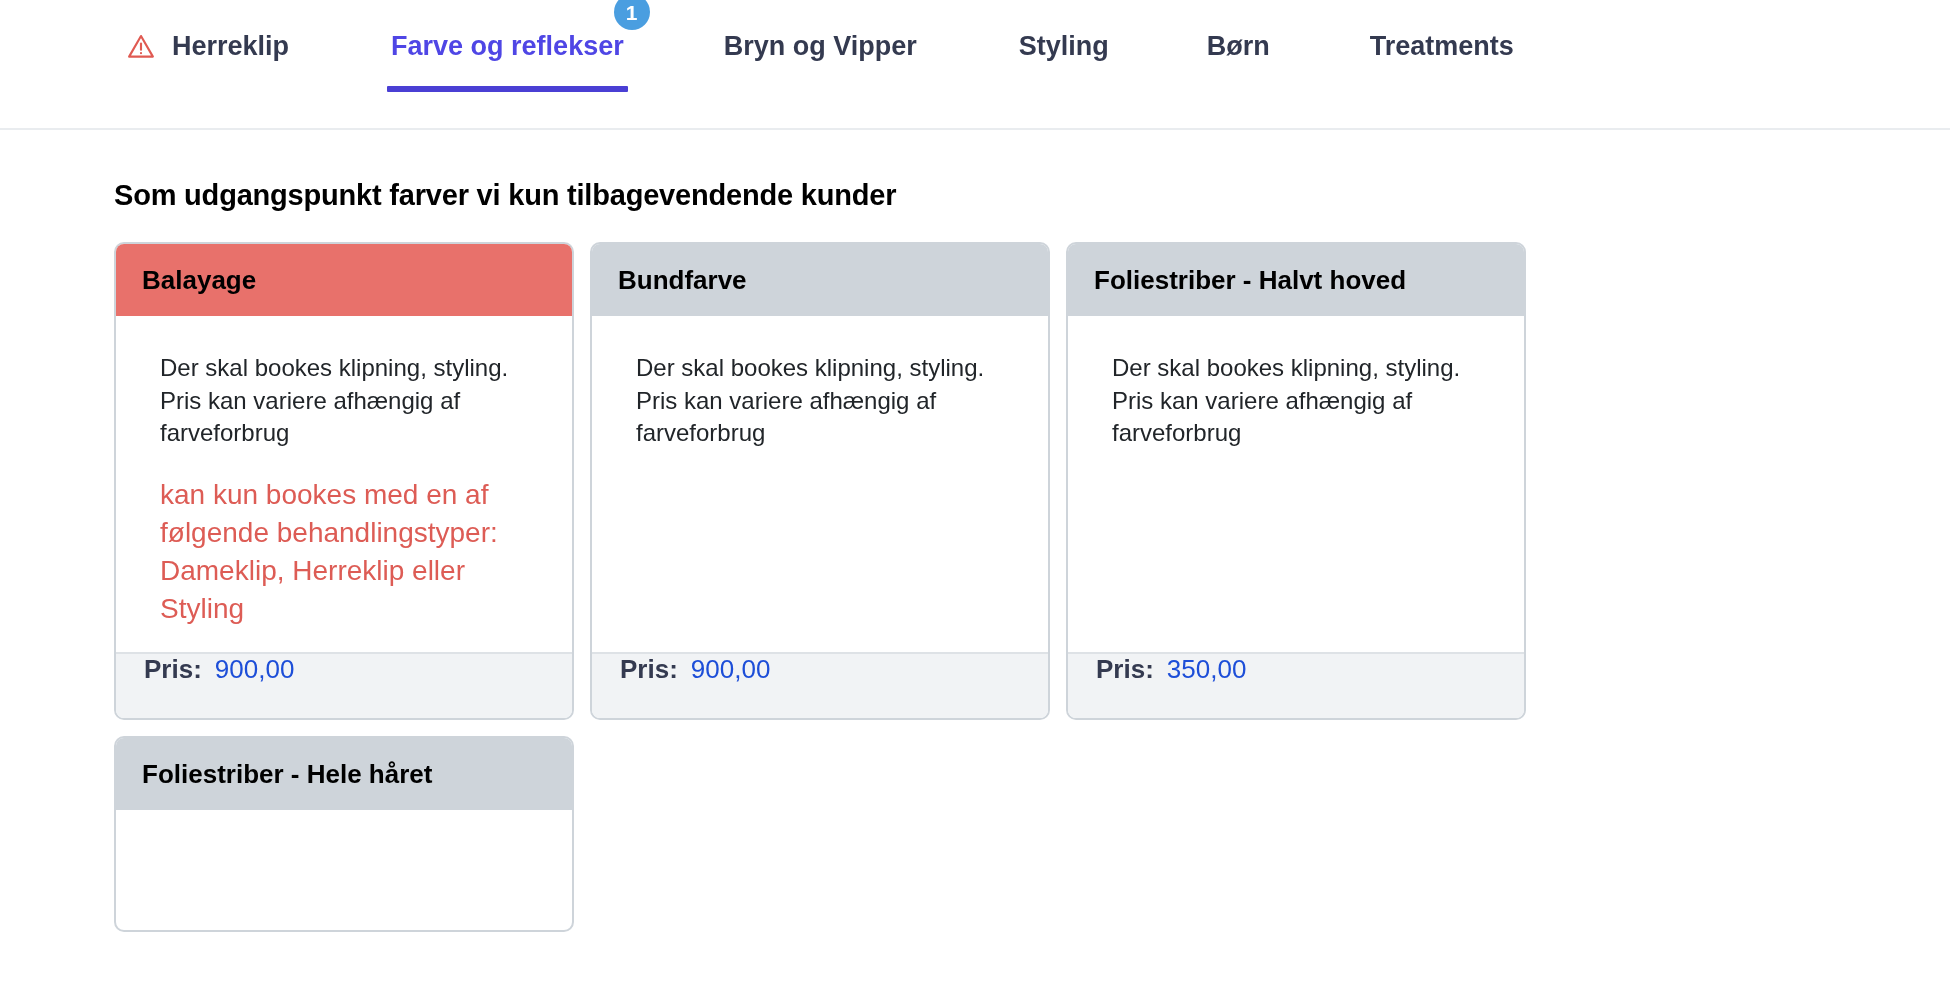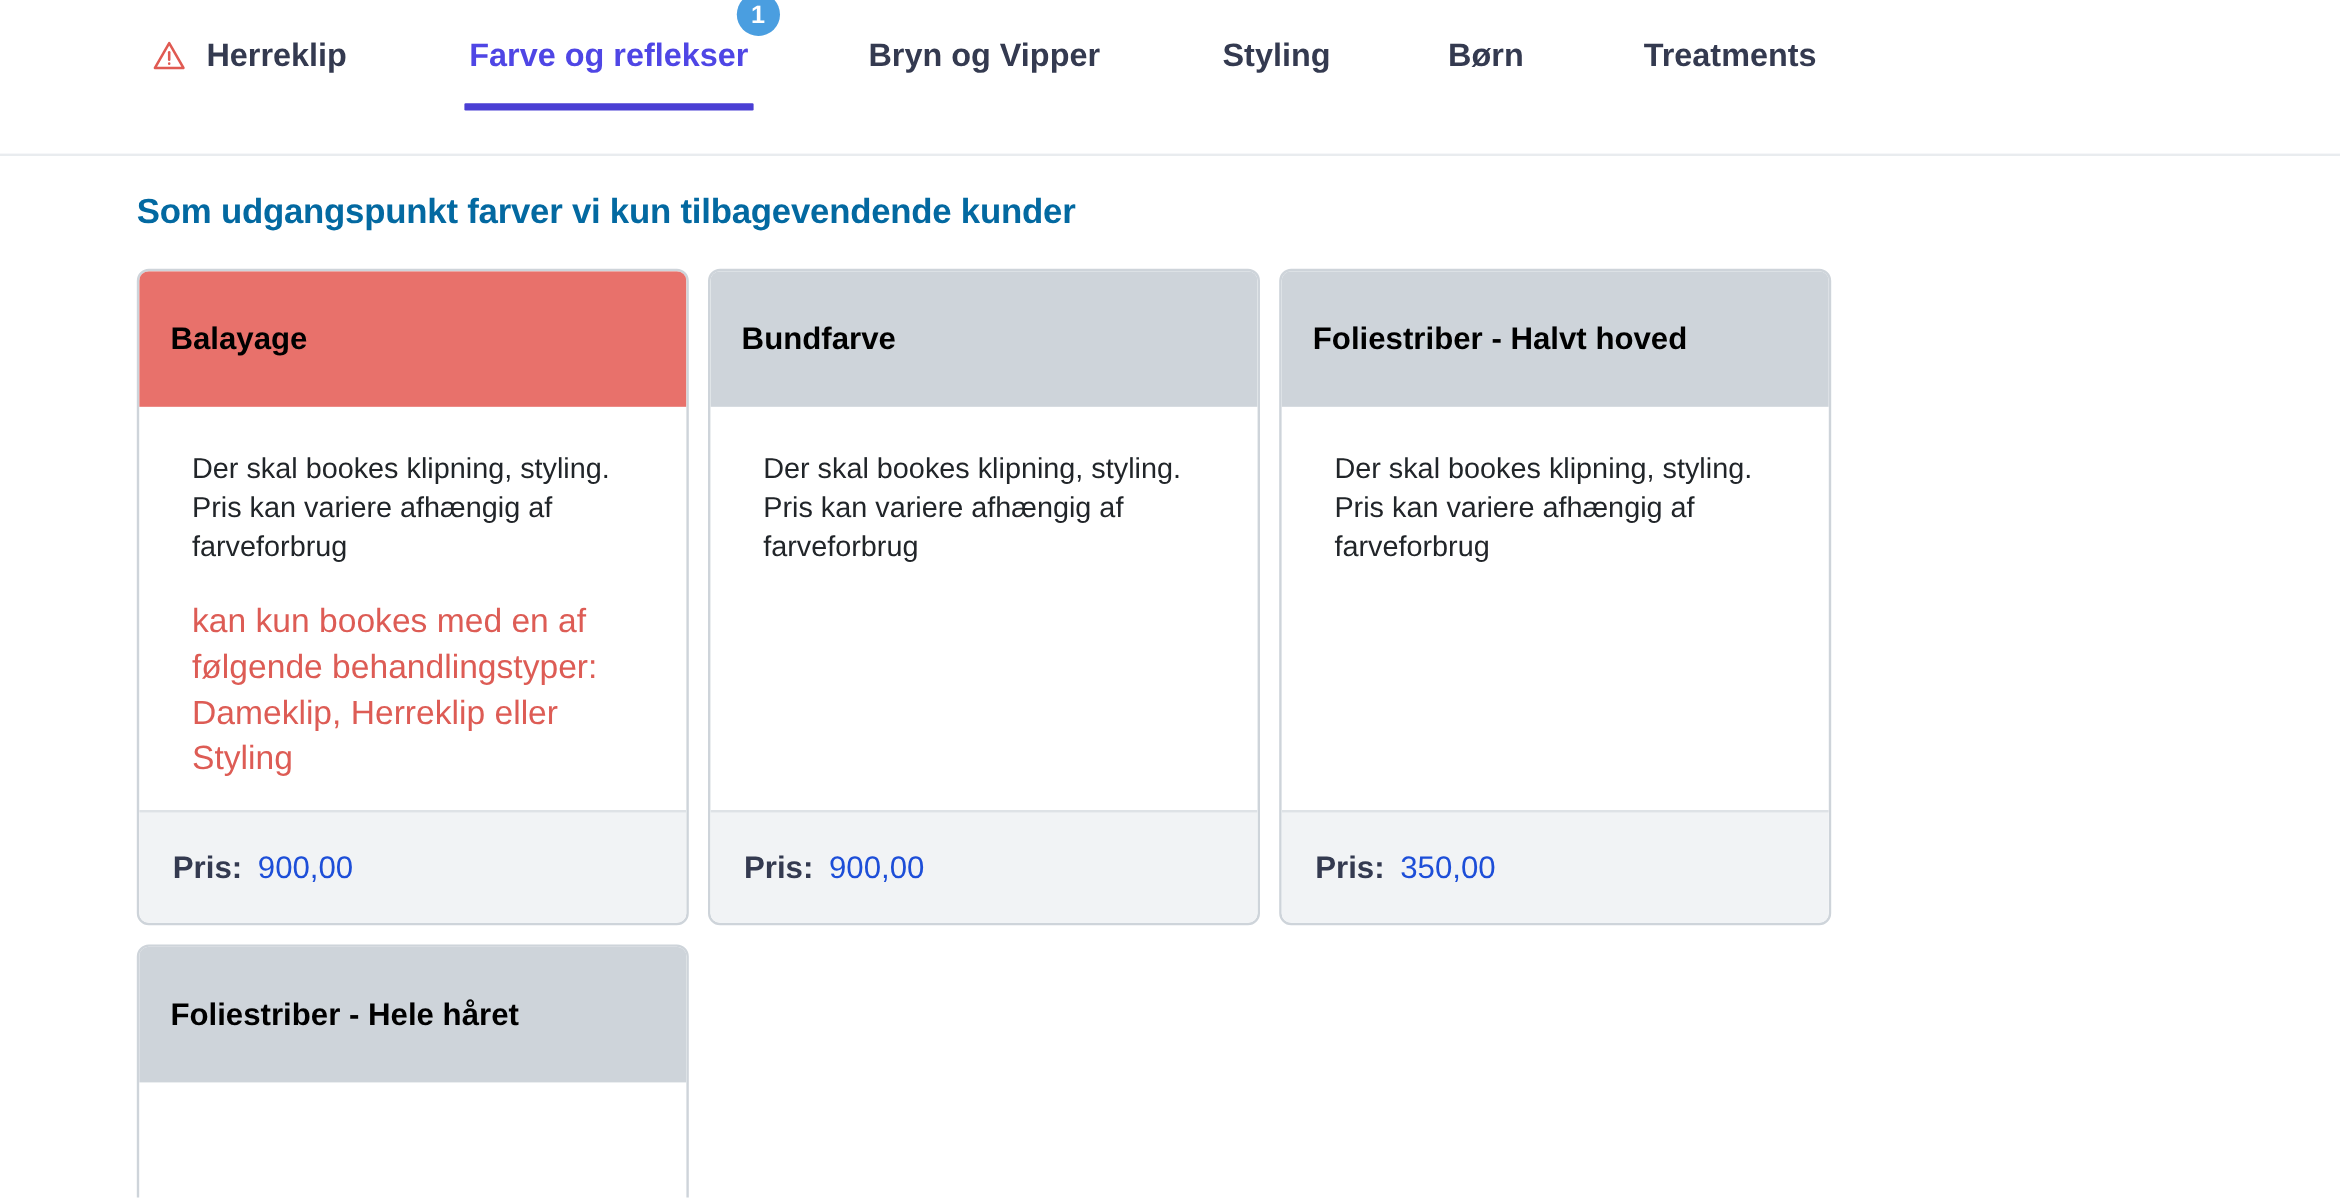--- a/index.html
+++ b/index.html
@@ -87,22 +87,22 @@
   .tab-spacer-4 { width: 94px; }
   .tab-spacer-5 { width: 90px; }
   .tab-spacer-6 { width: 92px; }
 
   
   .content { padding: 0 56px 0 114px; }
 
   .section-title {
     font-size: 29px;
     font-weight: 700;
-    color: #0369a1;
-    margin-top: 31px;
+    color: #000000;
+    margin-top: 49px;
     margin-bottom: 0;
     letter-spacing: -0.2px;
   }
 
   .card-grid {
     display: flex;
     flex-wrap: wrap;
     gap: 16px 16px;
     margin-top: 30px;
   }
@@ -112,21 +112,21 @@
     background: #ffffff;
     border: 2px solid #ced4da;
     border-radius: 10px;
     display: flex;
     flex-direction: column;
     overflow: hidden;
   }
 
   .card-head {
     background: #ced4da;
-    height: 113px;
+    height: 72px;
     display: flex;
     align-items: center;
     padding: 0 26px;
   }
 
   .card-head.danger { background: #e8716b; }
 
   .card-title {
     font-size: 26px;
     font-weight: 700;
@@ -149,23 +149,22 @@
   .card-warn {
     font-size: 28px;
     line-height: 1.36;
     color: #dd5c55;
     margin-top: 26px;
   }
 
   .card-foot {
     background: #f1f3f5;
     border-top: 2px solid #dee2e6;
-    height: 94px;
-    display: flex;
-    align-items: center;
+    height: 66px;
+    display: flex;
     padding: 0 28px;
     gap: 13px;
   }
 
   .price-label {
     font-size: 26px;
     font-weight: 600;
     color: #343a50;
   }
 

